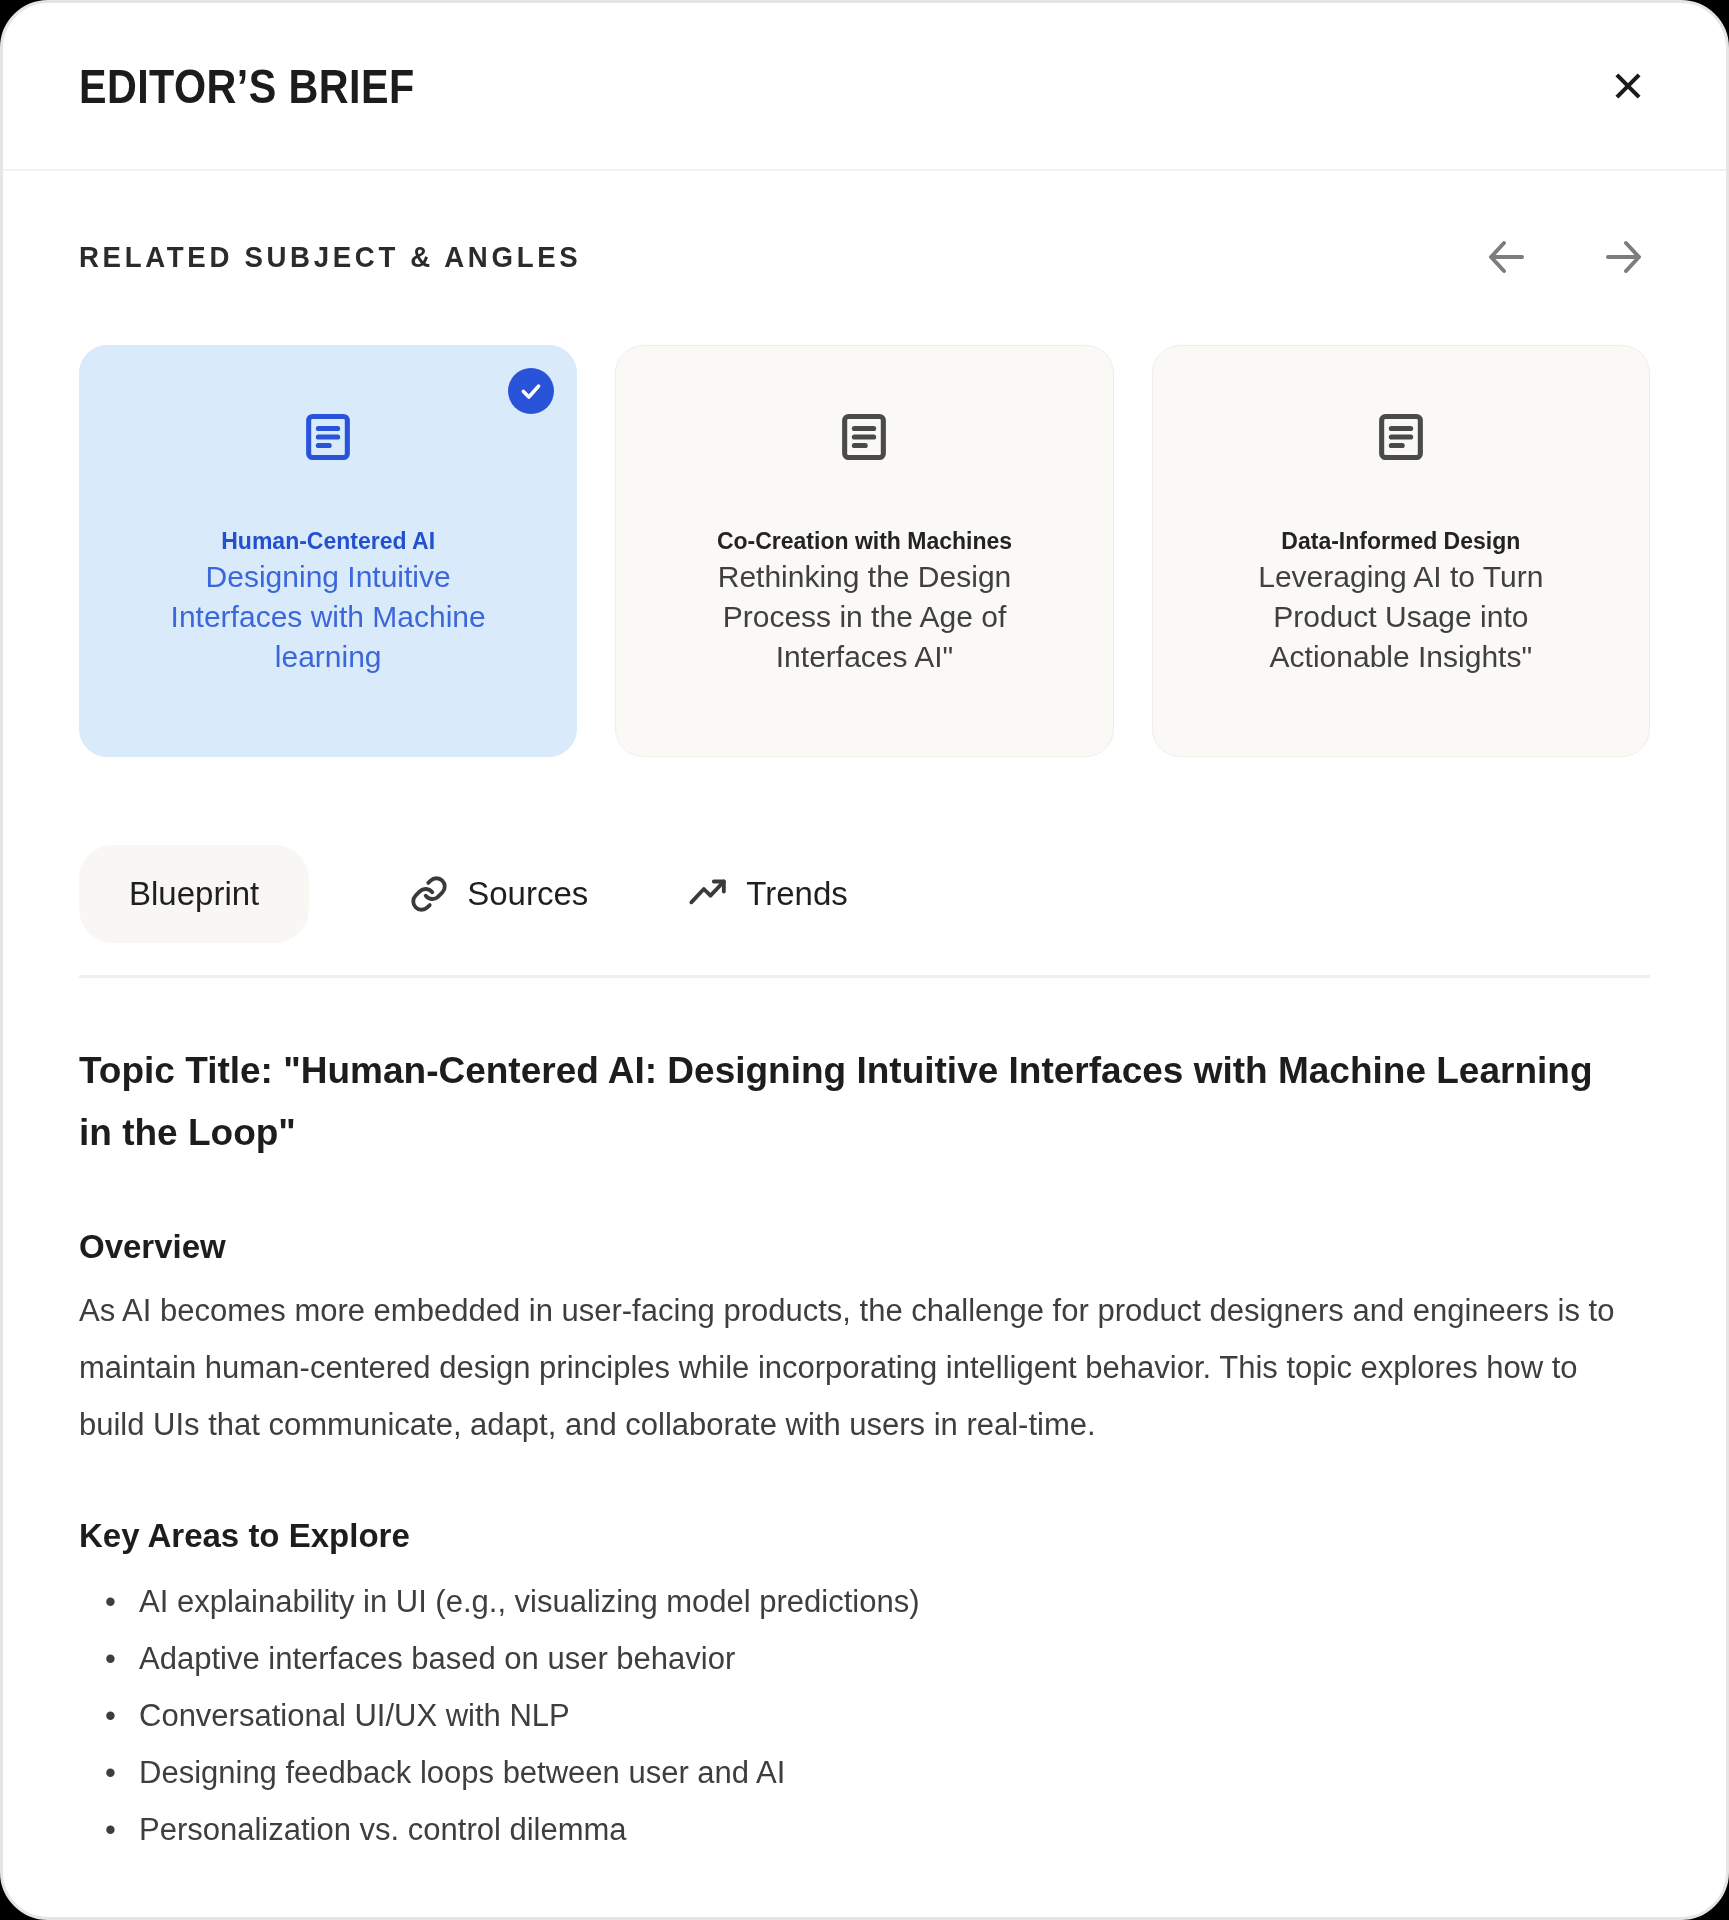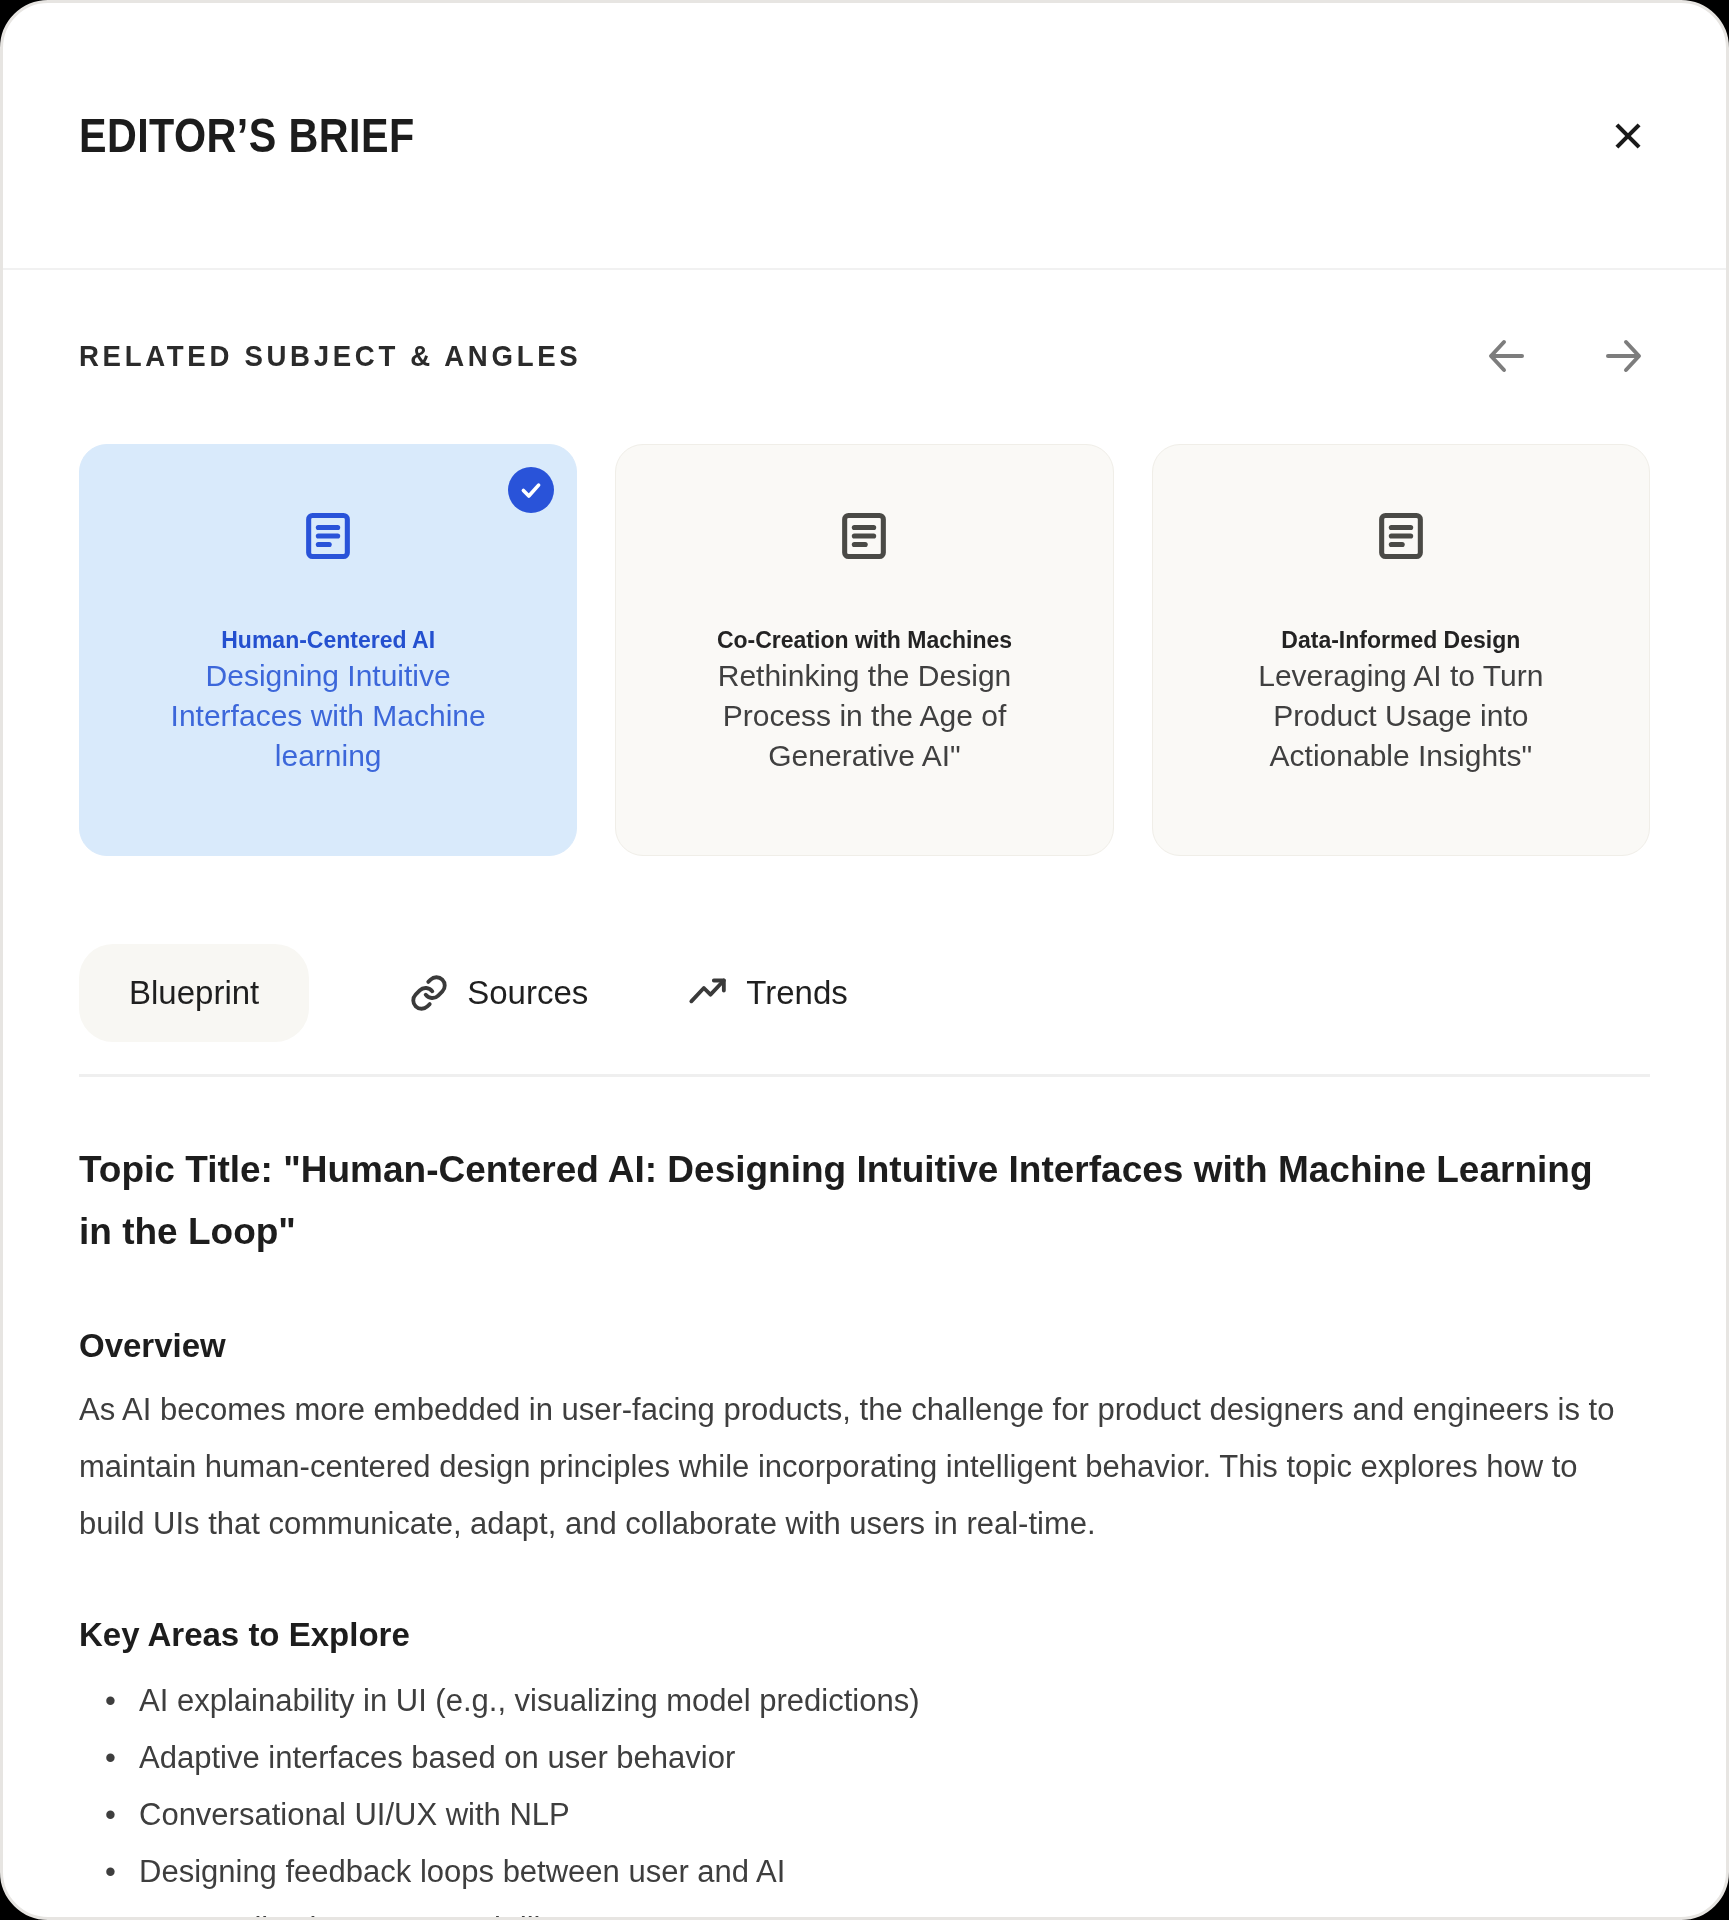--- a/index.html
+++ b/index.html
@@ -11,21 +11,21 @@
   }
   .modal {
     position: absolute; inset: 0;
     background: #ffffff;
     border: 3px solid #e7e5e2;
     border-radius: 48px;
     overflow: hidden;
   }
   
   .modal-header {
-    height: 267px;
+    height: 168px;
     padding: 0 76px;
     display: flex; align-items: center;
     border-bottom: 2px solid #f1f1f1;
   }
   .page-title {
     font-size: 48px; font-weight: 800; color: #1c1c1c;
     letter-spacing: 0.5px;
     transform: scaleX(0.86); transform-origin: left center;
     white-space: nowrap;
   }
@@ -204,21 +204,21 @@
       <div class="card">
         <span class="doc-icon">
           <svg viewBox="0 0 24 24">
             <rect x="4" y="3.5" width="16" height="17" rx="1.6"></rect>
             <line x1="8" y1="8.5" x2="16" y2="8.5"></line>
             <line x1="8" y1="12" x2="16" y2="12"></line>
             <line x1="8" y1="15.5" x2="12.5" y2="15.5"></line>
           </svg>
         </span>
         <h3>Co-Creation with Machines</h3>
-        <p>Rethinking the Design Process in the Age of Generative AI"</p>
+        <p>Rethinking the Design Process in the Age of Interfaces AI"</p>
       </div>
 
       <div class="card">
         <span class="doc-icon">
           <svg viewBox="0 0 24 24">
             <rect x="4" y="3.5" width="16" height="17" rx="1.6"></rect>
             <line x1="8" y1="8.5" x2="16" y2="8.5"></line>
             <line x1="8" y1="12" x2="16" y2="12"></line>
             <line x1="8" y1="15.5" x2="12.5" y2="15.5"></line>
           </svg>

